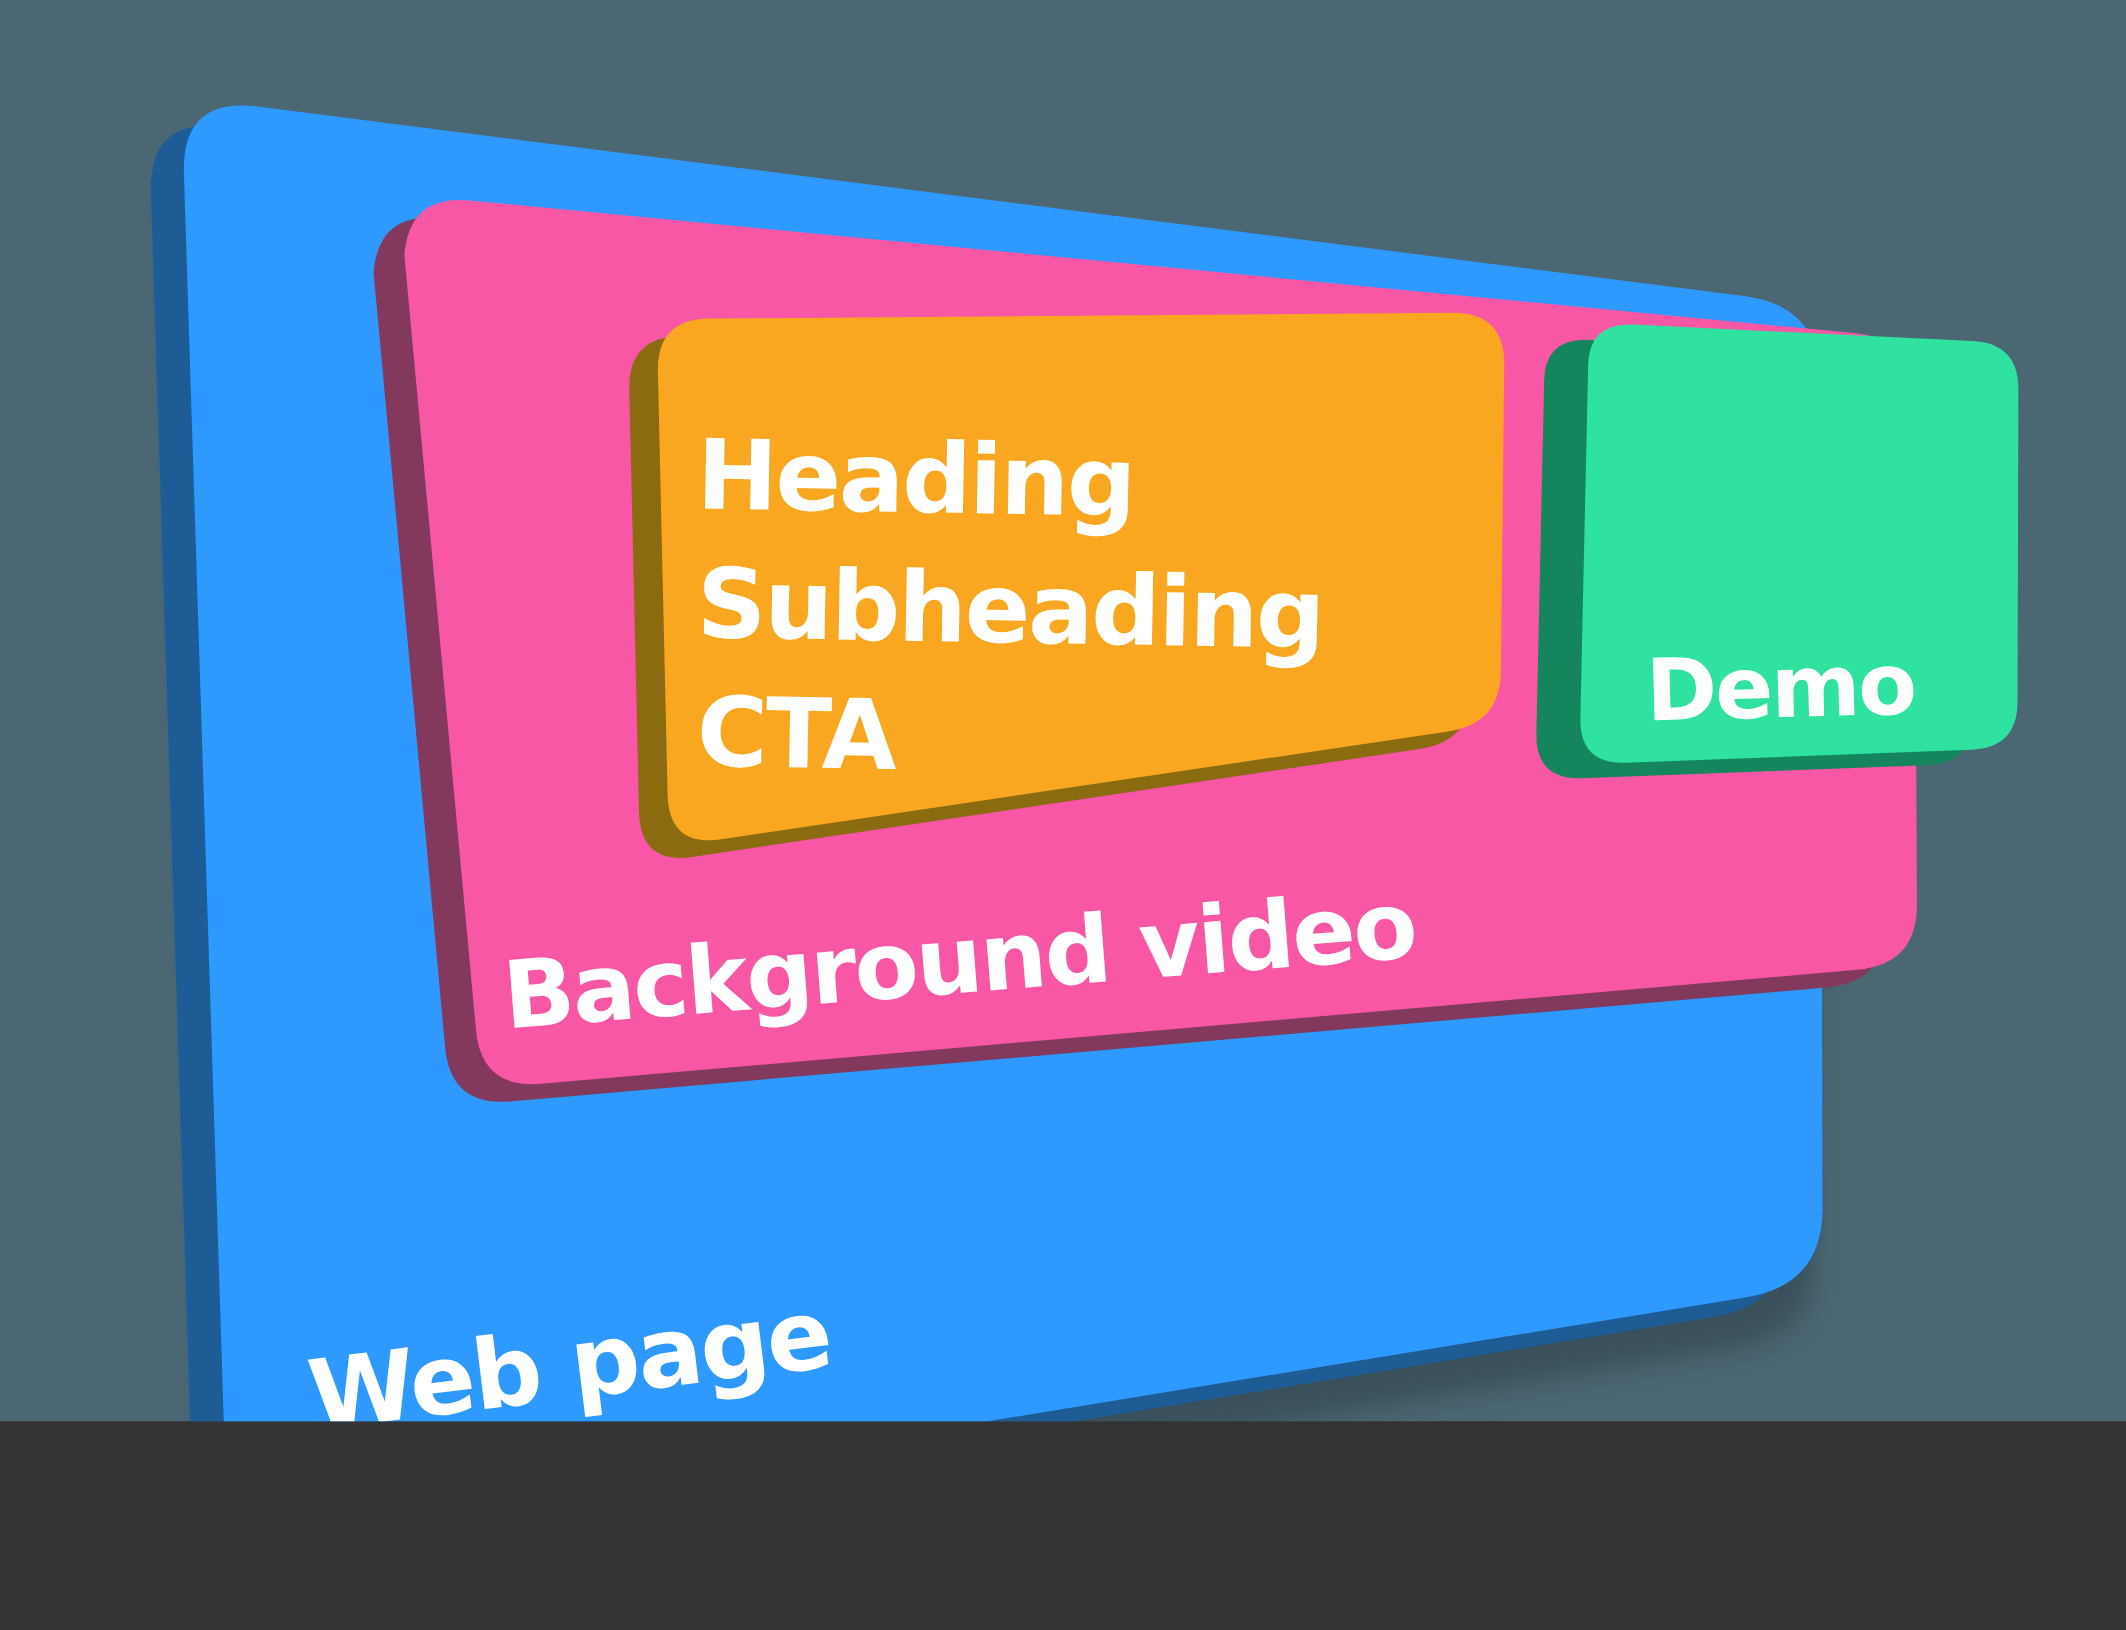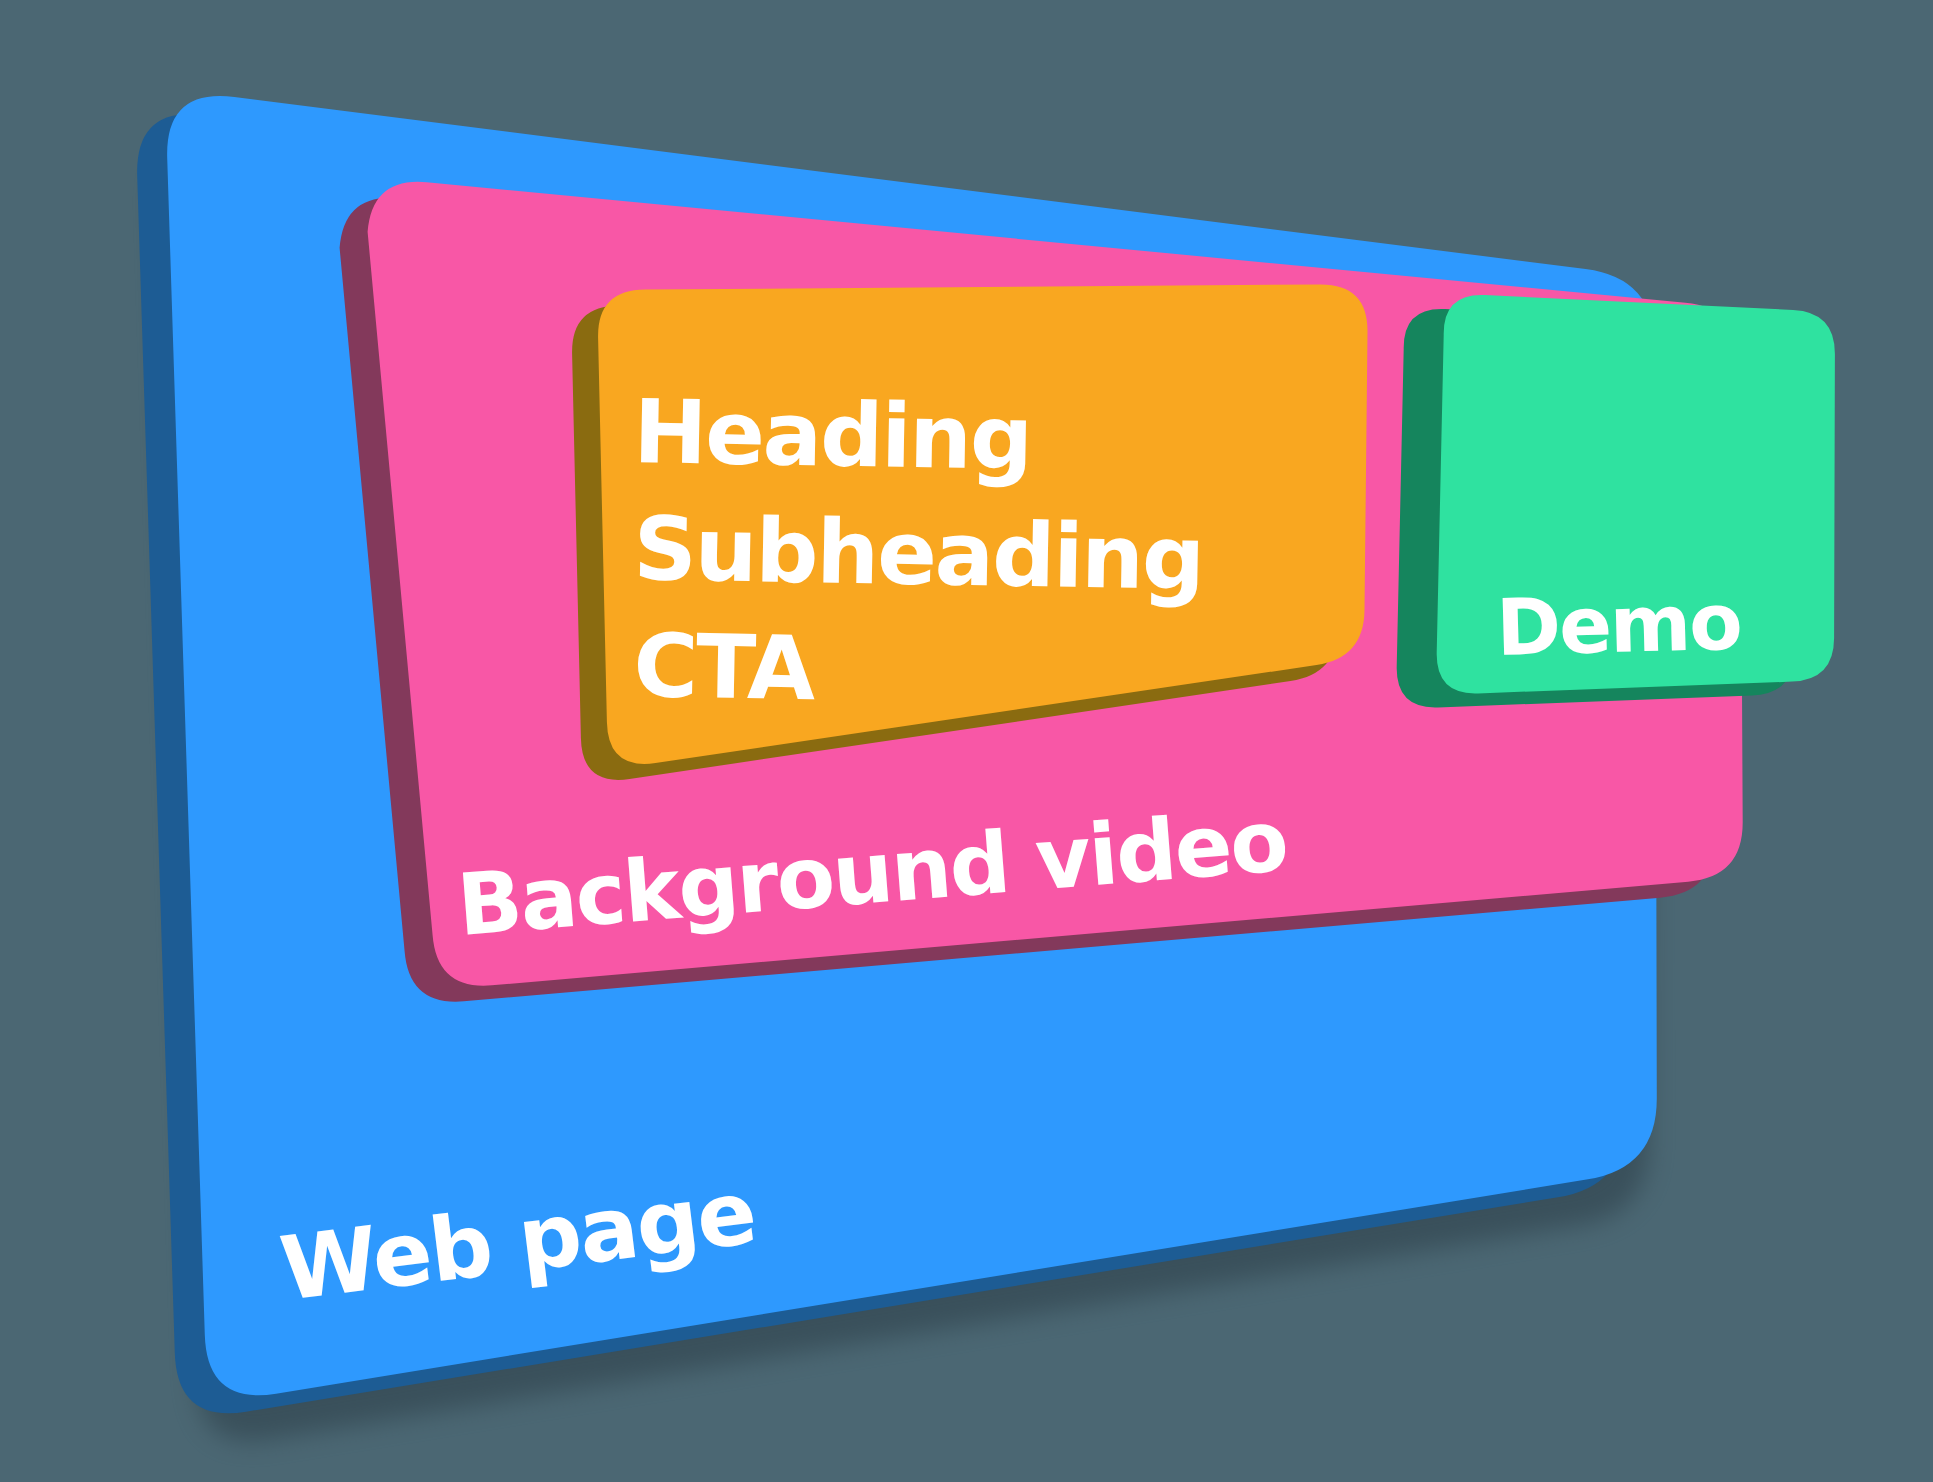--- a/index.html
+++ b/index.html
@@ -1,18 +1,18 @@
 <!DOCTYPE html>
 <html><head>
 <meta charset="utf-8">
 <style>
   html,body{margin:0;padding:0;background:#333;}
   .stage{
     position:relative;
-    width:1933px;height:1482px;
+    width:1933px;height:1292px;
     overflow:hidden;
     font-family:"DejaVu Sans","Liberation Sans",sans-serif;
   }
   svg{display:block;width:1933px;height:1482px;}
   .lbl{
     font-family:"DejaVu Sans","Liberation Sans",sans-serif;
     font-weight:bold;
     fill:#fff;
     letter-spacing:-2px;
   }

